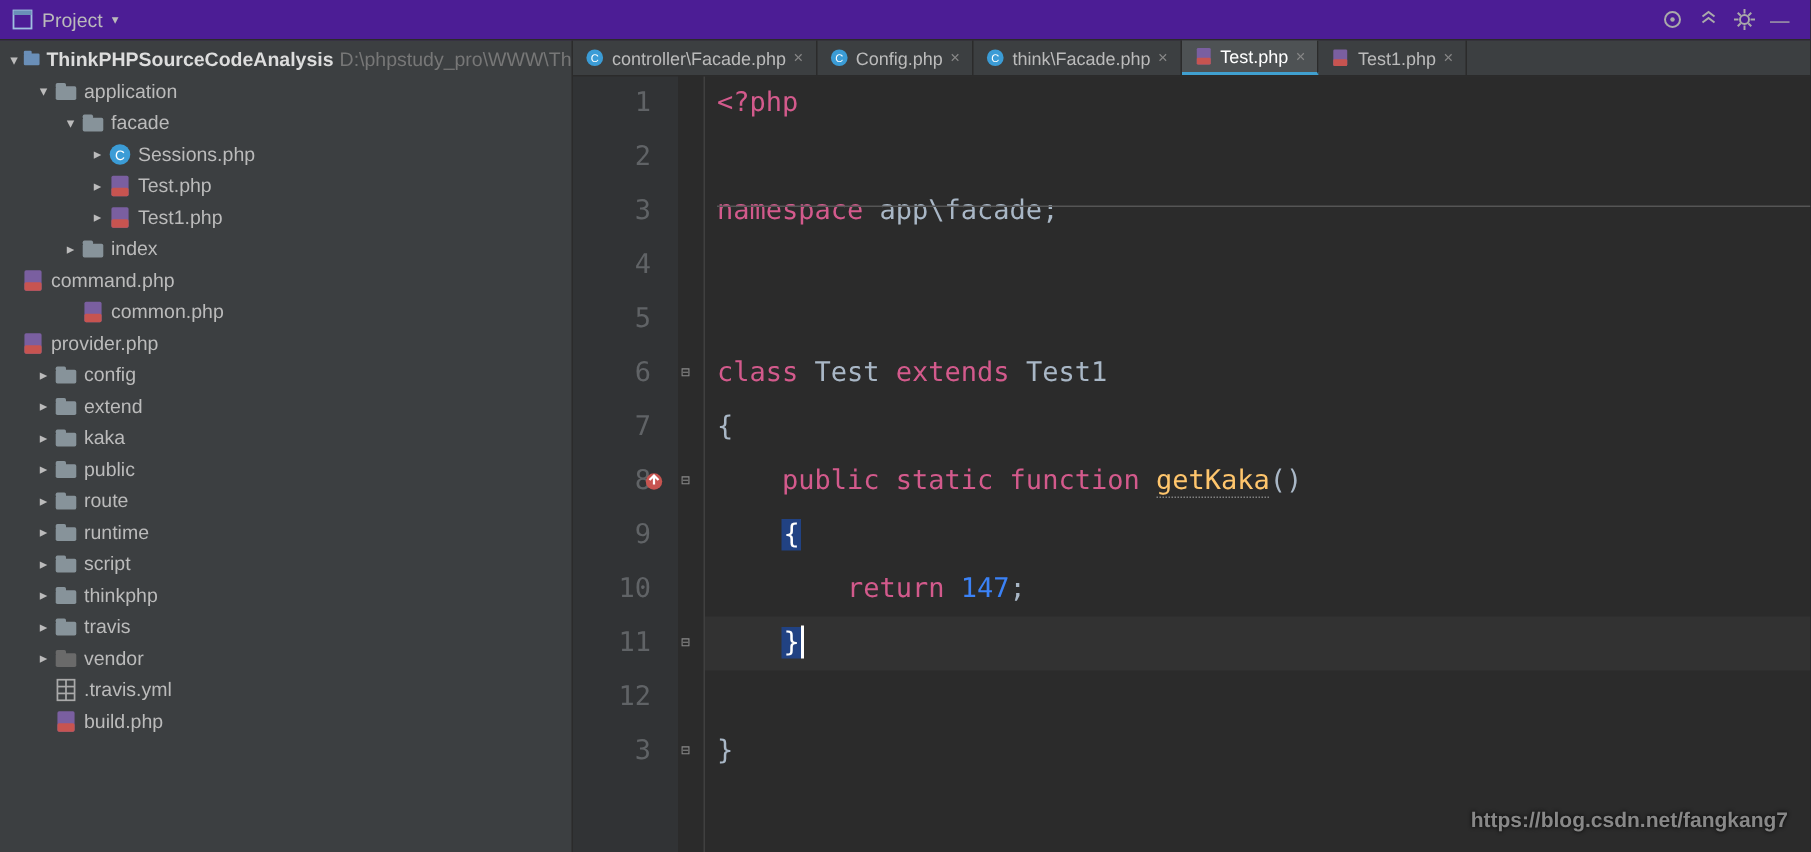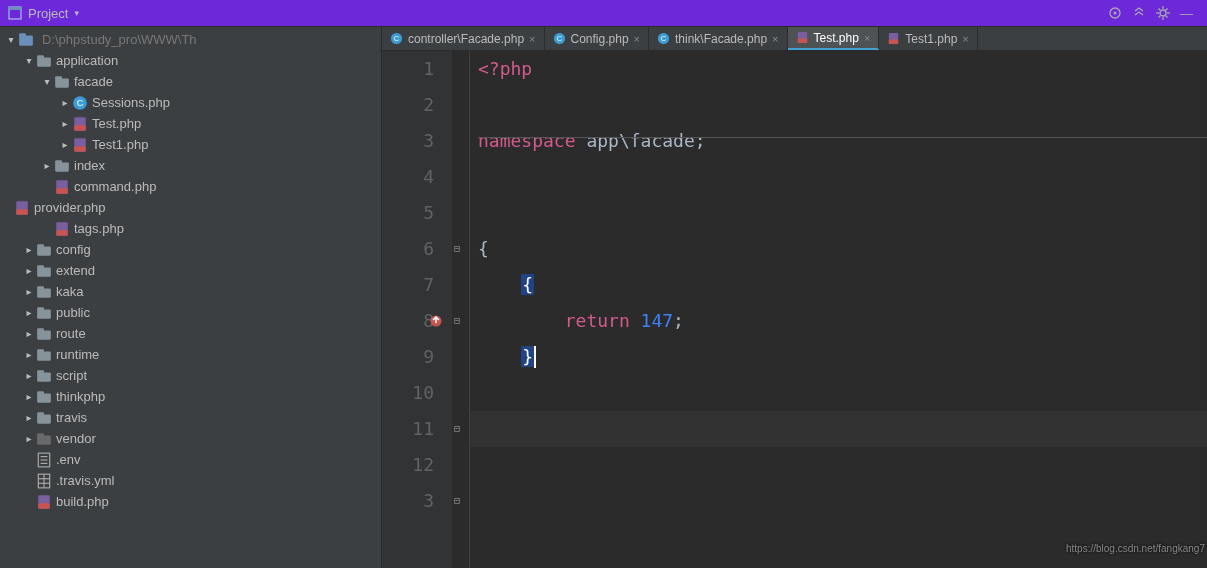--- a/index.html
+++ b/index.html
@@ -8,21 +8,21 @@
     font-size: 13px;
     background: #2b2b2b;
     color: #bbbbbb;
     width: 1207px;
     height: 568px;
     overflow: hidden;
     position: relative;
   }
   .toolbar {
     height: 27px;
-    background: #6d28d9;
+    background: #4c1d95;
     border-bottom: 1px solid #2b2b2b;
     display: flex;
     align-items: center;
     padding: 0 8px;
     justify-content: space-between;
   }
   .toolbar-left { display: flex; align-items: center; gap: 6px; }
   .toolbar-right { display: flex; align-items: center; gap: 10px; padding-right: 6px; }
   .project-label { color: #bbb; }
   .tool-icon { width: 14px; height: 14px; display: inline-flex; align-items: center; justify-content: center; cursor: pointer; }
@@ -161,25 +161,26 @@
     width: 18px;
     height: 36px;
     display: flex;
     align-items: center;
     justify-content: center;
   }
   .override-icon svg { width: 12px; height: 12px; }
 
   .watermark {
     position: absolute;
-    right: 2px;
+    right: 15px;
     bottom: 14px;
     color: #888;
-    font-size: 10px;
+    font-size: 14px;
     text-shadow: 0 0 3px #000;
+    font-weight: bold;
   }
 </style>
 </head>
 <body>
 
 <div class="toolbar">
   <div class="toolbar-left">
     <span class="tool-icon">
       <svg viewBox="0 0 14 14">
           <rect x="1" y="1" width="12" height="12" fill="none" stroke="#a0c0e0" stroke-width="1.2"></rect>
@@ -224,20 +225,21 @@
 
   <div class="sidebar">
     <div class="tree-row" style="padding-left:4px;">
       <span class="tree-arrow">▾</span>
       <span class="tree-icon">
           <svg viewBox="0 0 14 14">
             <rect x="1" y="3" width="12" height="9" fill="#6a8fb8" rx="1"></rect>
             <rect x="1" y="1" width="6" height="3" fill="#6a8fb8" rx="1"></rect>
           </svg>
         </span>
+      <span class="tree-label bold">ThinkPHPSourceCodeAnalysis</span>
       <span class="tree-path">D:\phpstudy_pro\WWW\Th</span>
     </div>
     <div id="tree-body">
         <div class="tree-row" style="padding-left: 22px;">
           <span class="tree-arrow ">▾</span>
           <span class="tree-icon">
             <svg viewBox="0 0 14 14">
               <rect x="1" y="4" width="12" height="8" fill="#87939a" rx="1"></rect>
               <rect x="1" y="2" width="6" height="3" fill="#87939a" rx="1"></rect>
             </svg>
@@ -287,50 +289,50 @@
         <div class="tree-row" style="padding-left: 40px;">
           <span class="tree-arrow ">▸</span>
           <span class="tree-icon">
             <svg viewBox="0 0 14 14">
               <rect x="1" y="4" width="12" height="8" fill="#87939a" rx="1"></rect>
               <rect x="1" y="2" width="6" height="3" fill="#87939a" rx="1"></rect>
             </svg>
           </span>
           <span class="tree-label">index</span>
         </div>
+        <div class="tree-row" style="">
+          <span class="tree-arrow empty"></span>
+          <span class="tree-icon">
+            <svg viewBox="0 0 14 14">
+              <rect x="2" y="1" width="10" height="12" fill="#7a5fa0" rx="1"></rect>
+              <rect x="2" y="8" width="10" height="5" fill="#c75450" rx="1"></rect>
+            </svg>
+          </span>
+          <span class="tree-label">command.php</span>
+        </div>
         <div class="tree-row" style="padding-left: 40px;">
           <span class="tree-arrow empty"></span>
           <span class="tree-icon">
             <svg viewBox="0 0 14 14">
               <rect x="2" y="1" width="10" height="12" fill="#7a5fa0" rx="1"></rect>
               <rect x="2" y="8" width="10" height="5" fill="#c75450" rx="1"></rect>
             </svg>
           </span>
-          <span class="tree-label">command.php</span>
+          <span class="tree-label">common.php</span>
         </div>
         <div class="tree-row" style="">
           <span class="tree-arrow empty"></span>
           <span class="tree-icon">
             <svg viewBox="0 0 14 14">
               <rect x="2" y="1" width="10" height="12" fill="#7a5fa0" rx="1"></rect>
               <rect x="2" y="8" width="10" height="5" fill="#c75450" rx="1"></rect>
             </svg>
           </span>
           <span class="tree-label">provider.php</span>
         </div>
-        <div class="tree-row" style="padding-left: 40px;">
-          <span class="tree-arrow empty"></span>
-          <span class="tree-icon">
-            <svg viewBox="0 0 14 14">
-              <rect x="2" y="1" width="10" height="12" fill="#7a5fa0" rx="1"></rect>
-              <rect x="2" y="8" width="10" height="5" fill="#c75450" rx="1"></rect>
-            </svg>
-          </span>
-          <span class="tree-label">tags.php</span>
-        </div>
         <div class="tree-row" style="padding-left: 22px;">
           <span class="tree-arrow ">▸</span>
           <span class="tree-icon">
             <svg viewBox="0 0 14 14">
               <rect x="1" y="4" width="12" height="8" fill="#87939a" rx="1"></rect>
               <rect x="1" y="2" width="6" height="3" fill="#87939a" rx="1"></rect>
             </svg>
           </span>
           <span class="tree-label">config</span>
         </div>
@@ -416,32 +418,20 @@
         </div>
         <div class="tree-row" style="padding-left: 22px;">
           <span class="tree-arrow ">▸</span>
           <span class="tree-icon">
             <svg viewBox="0 0 14 14">
               <rect x="1" y="4" width="12" height="8" fill="#6a6a6a" rx="1"></rect>
               <rect x="1" y="2" width="6" height="3" fill="#6a6a6a" rx="1"></rect>
             </svg>
           </span>
           <span class="tree-label">vendor</span>
-        </div>
-        <div class="tree-row" style="padding-left: 22px;">
-          <span class="tree-arrow empty"></span>
-          <span class="tree-icon">
-            <svg viewBox="0 0 14 14">
-              <rect x="2" y="1" width="10" height="12" fill="none" stroke="#aaa" stroke-width="1"></rect>
-              <line x1="4" y1="4" x2="10" y2="4" stroke="#aaa"></line>
-              <line x1="4" y1="7" x2="10" y2="7" stroke="#aaa"></line>
-              <line x1="4" y1="10" x2="10" y2="10" stroke="#aaa"></line>
-            </svg>
-          </span>
-          <span class="tree-label">.env</span>
         </div>
         <div class="tree-row" style="padding-left: 22px;">
           <span class="tree-arrow empty"></span>
           <span class="tree-icon">
             <svg viewBox="0 0 14 14">
               <rect x="2" y="1" width="10" height="12" fill="none" stroke="#aaa"></rect>
               <line x1="2" y1="5" x2="12" y2="5" stroke="#aaa"></line>
               <line x1="2" y1="9" x2="12" y2="9" stroke="#aaa"></line>
               <line x1="7" y1="1" x2="7" y2="13" stroke="#aaa"></line>
             </svg>
@@ -544,21 +534,23 @@
         <div class="fold-mark" style="top:432px;">⊟</div>
       </div>
       <div class="code-lines">
         <div class="hl-line" style="top:360px;"></div>
         <div class="sep-line"></div>
         <div class="cl"><span class="kw-pink">&lt;?php</span></div>
         <div class="cl"></div>
         <div class="cl"><span class="kw-pink">namespace </span><span class="kw-white">app\facade</span><span class="kw-white">;</span></div>
         <div class="cl"></div>
         <div class="cl"></div>
+        <div class="cl"><span class="kw-pink">class </span><span class="kw-white">Test </span><span class="kw-pink">extends </span><span class="kw-white">Test1</span></div>
         <div class="cl"><span class="kw-white">{</span></div>
+        <div class="cl">    <span class="kw-pink">public static function </span><span class="kw-yellow squiggle">getKaka</span><span class="kw-white">()</span></div>
         <div class="cl">    <span class="sel-brace">{</span></div>
         <div class="cl">        <span class="kw-pink">return </span><span class="kw-num">147</span><span class="kw-white">;</span></div>
         <div class="cl" style="position:relative;z-index:1;">    <span class="sel-brace">}</span><span class="caret"></span></div>
         <div class="cl"></div>
         <div class="cl"><span class="kw-white">}</span></div>
       </div>
     </div>
 
     <div class="watermark">https://blog.csdn.net/fangkang7</div>
   </div>

